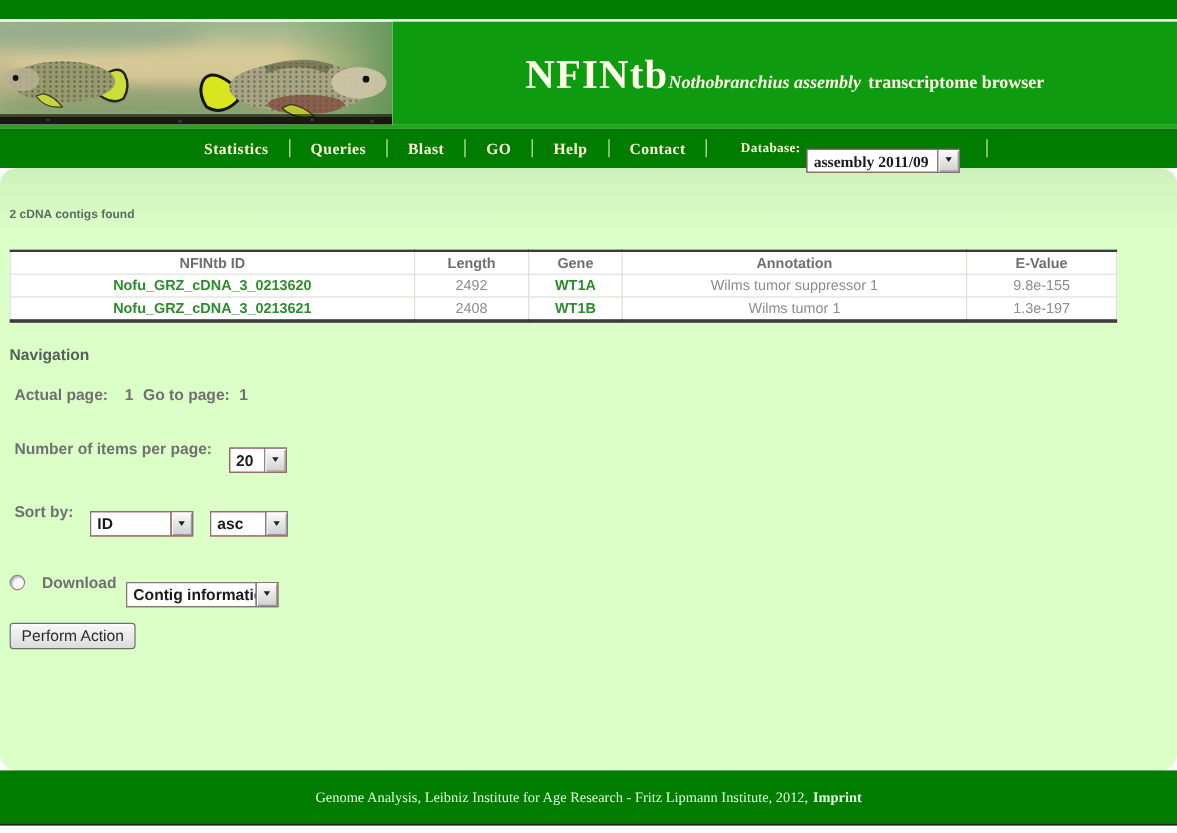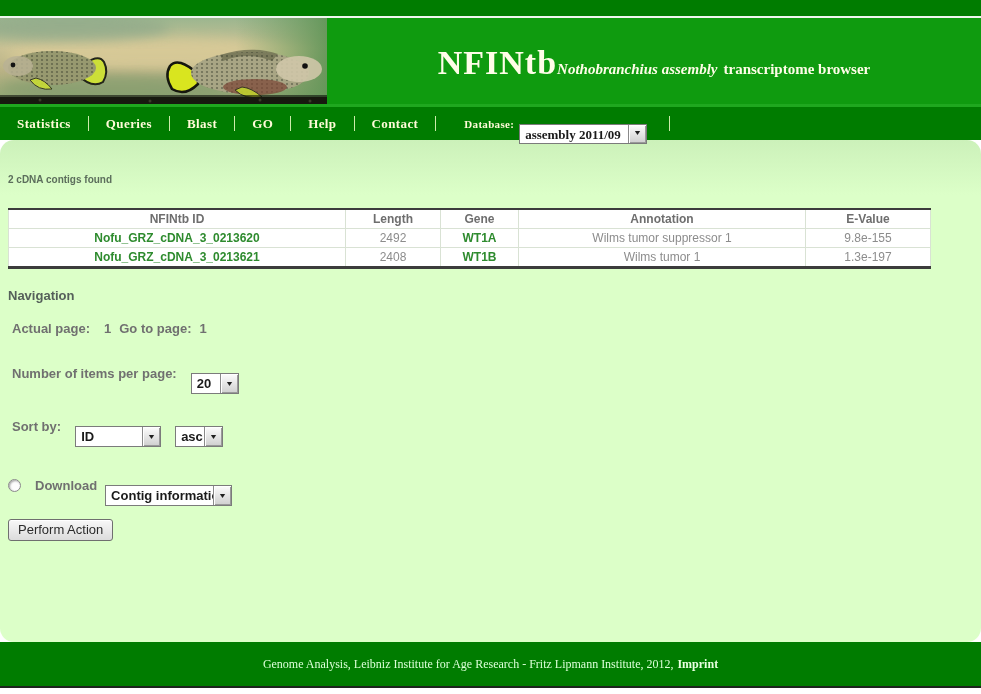--- a/index.html
+++ b/index.html
@@ -12,21 +12,21 @@
   .header   { height:89px; display:flex; border-bottom:3px solid #1fa81f; }
   .photo    { width:327px; height:86px; flex:0 0 327px; overflow:hidden; }
   .banner   { flex:1; background:#0f9b0f; display:flex; align-items:center; justify-content:center; }
   .title-row{ display:flex; align-items:baseline; transform:translateY(2px); }
   .app-title{ font-family:"Liberation Serif", serif; font-weight:bold; font-size:34px;
               color:#fffde8; letter-spacing:1px; }
   .app-sub  { font-family:"Liberation Serif", serif; font-weight:bold; font-size:15px; color:#fffde8; }
   .app-sub .species { font-style:italic; margin-right:6px; }
 
   
-  .nav { height:33px; background:#007c00; display:flex; align-items:center; 
+  .nav { height:33px; background:#007c00; display:flex; align-items:center; padding-left:153px;
          font-family:"Liberation Serif", serif; font-weight:bold; font-size:13px; color:#fffbd8; }
   .nav-item { margin:0 17px; cursor:pointer; letter-spacing:0.4px; white-space:nowrap; }
   .nav-sep  { width:1px; height:15px; background:#f0ffc8; opacity:0.85; }
   .db-label { margin-left:28px; margin-right:5px; font-size:11px; letter-spacing:0.3px; white-space:nowrap; }
   .db-sep   { margin-left:22px; }
 
   
   .xpsel { display:inline-flex; align-items:stretch; background:#b91c1c; height:21px;
            border:1px solid #7b7b7b; vertical-align:middle; cursor:pointer;
            box-shadow:inset 1px 1px 0 rgba(0,0,0,0.08);margin-top:20px; }
@@ -229,21 +229,21 @@
   <div class="formline line-sort">
     <span>Sort by:</span>
     <span class="gap-s"></span>
     <span class="xpsel" style="width:86px">
       <span class="xpsel-text">ID</span>
       <span class="xpsel-btn">
           <span class="xpsel-arrow">▼</span>
         </span>
     </span>
     <span class="gap-s"></span>
-    <span class="xpsel" style="width:48px">
+    <span class="xpsel" style="width:65px">
       <span class="xpsel-text">asc</span>
       <span class="xpsel-btn">
           <span class="xpsel-arrow">▼</span>
         </span>
     </span>
   </div>
 
 
   <div class="formline line-download">
     <span class="radio"></span>

